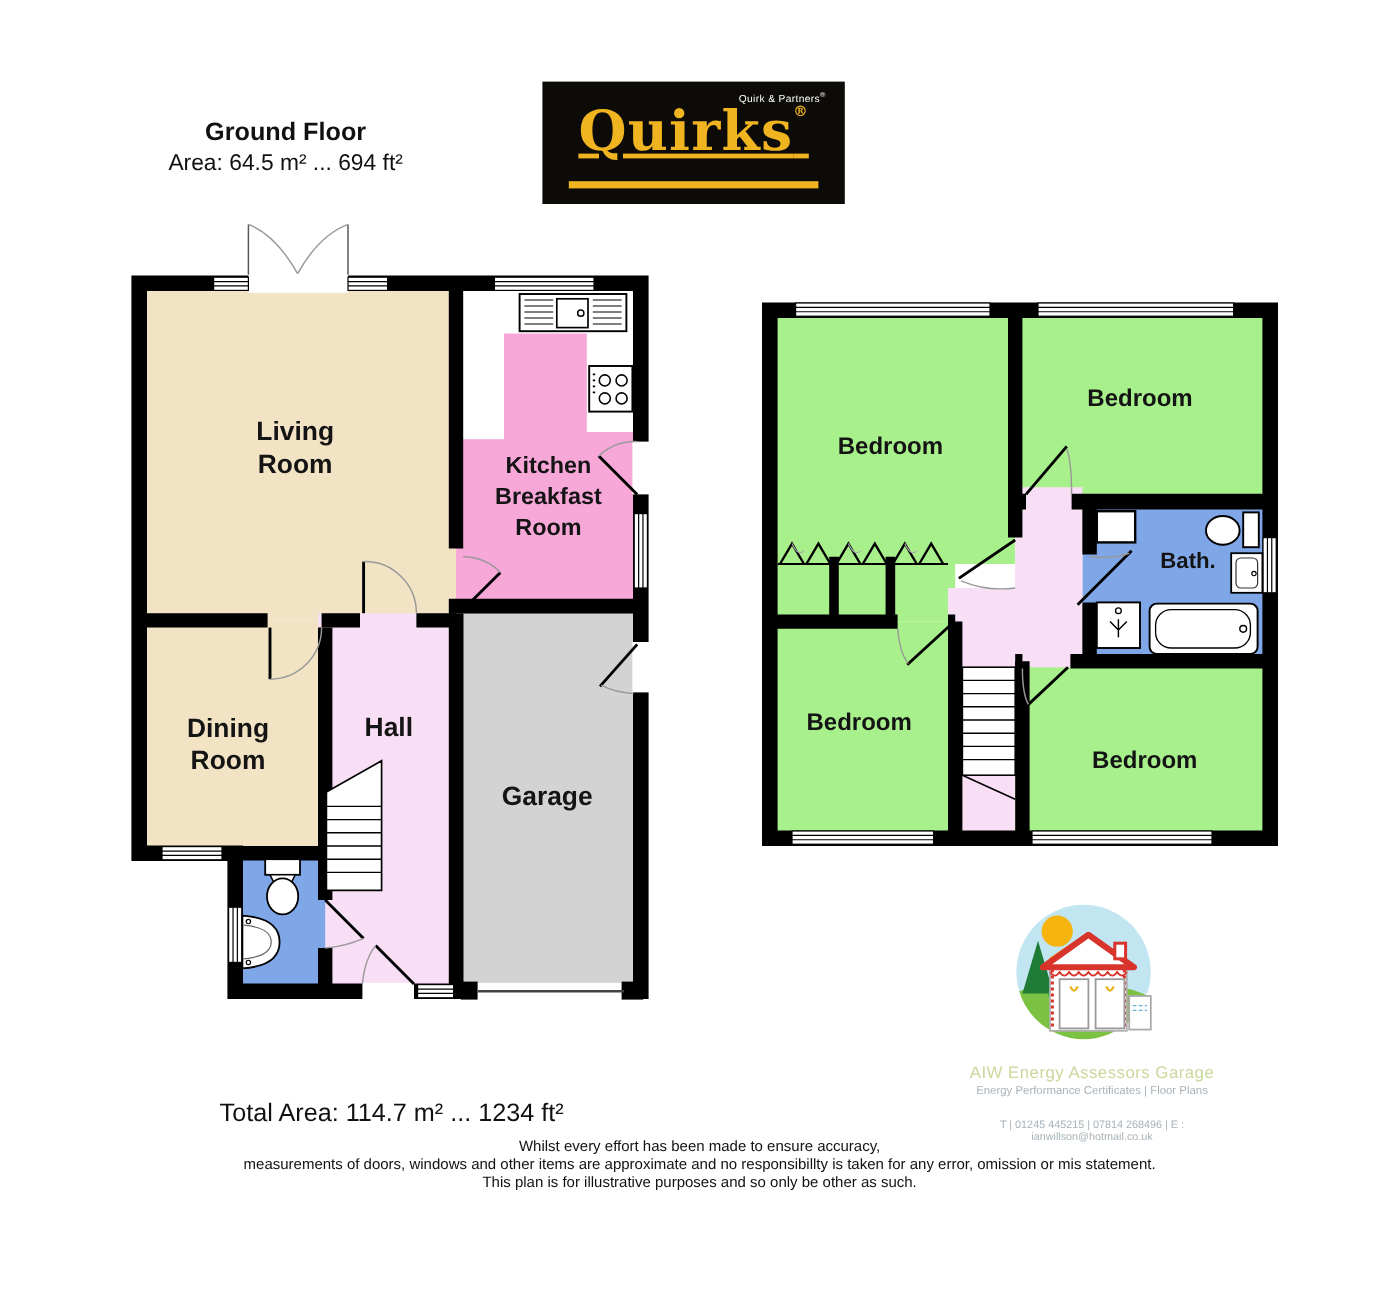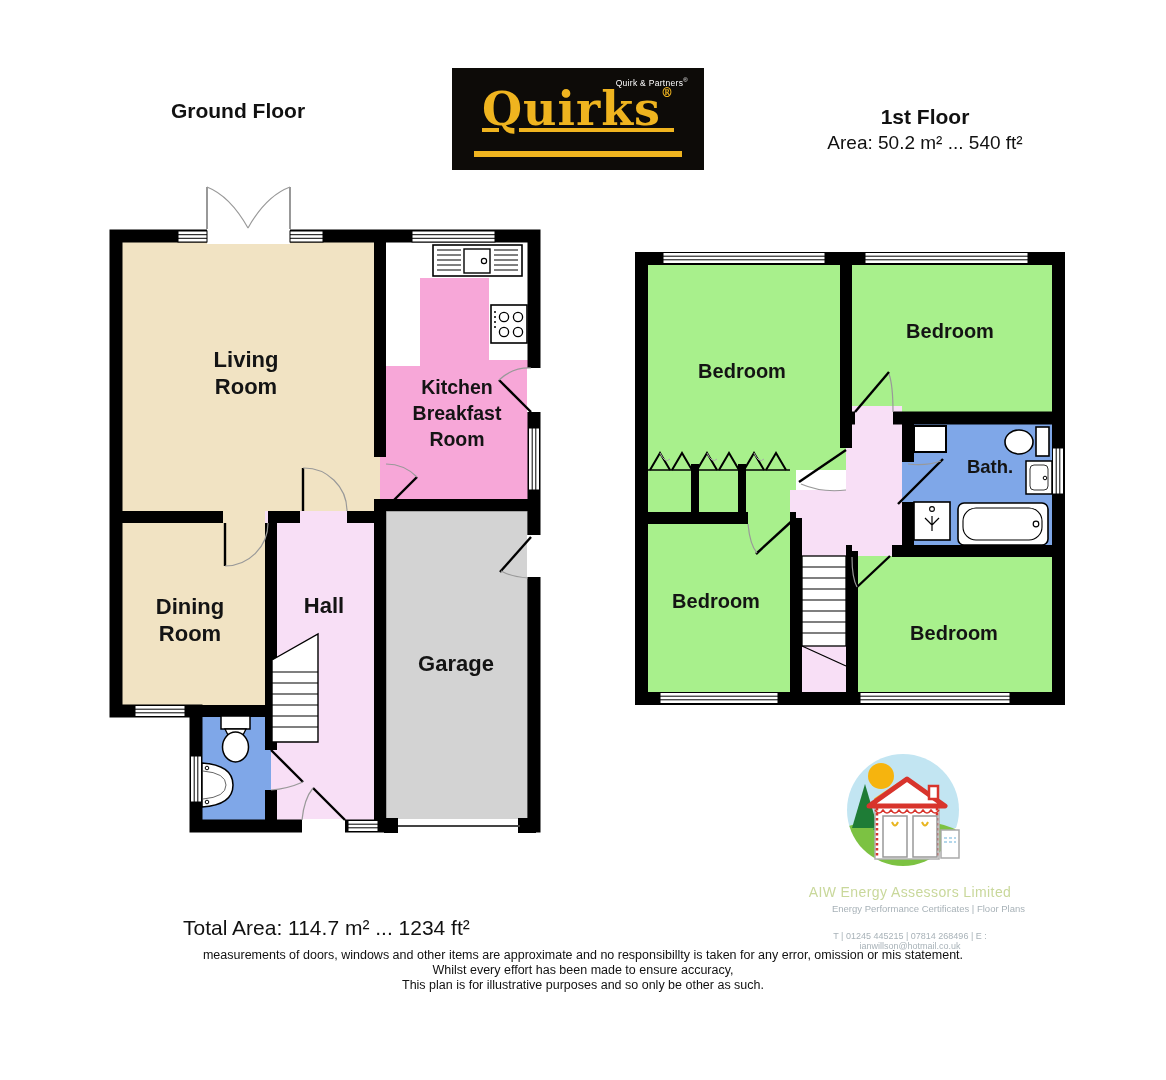--- a/index.html
+++ b/index.html
@@ -12,44 +12,41 @@
   .quirks{left:452px;top:68px;width:252px;height:102px;background:#0d0b08;}
   .quirks .partners{position:absolute;top:9px;right:16px;color:#fff;font-size:8.5px;letter-spacing:.3px;}
   .quirks .partners sup{font-size:6px;}
   .quirks .brand{position:absolute;top:14px;left:0;width:100%;text-align:center;
       font-family:"DejaVu Serif",serif;font-weight:bold;font-size:46px;color:#EFB41F;letter-spacing:1px;text-decoration:underline;}
   .quirks .brand sup{font-size:12px;vertical-align:28px;}
   .quirks .bar{position:absolute;left:22px;right:22px;bottom:13px;height:6px;background:#EFB41F;}
   svg text{font-family:"Liberation Sans",sans-serif;font-weight:bold;fill:#141414;}
   .aiw{left:795px;top:748px;width:230px;text-align:center;}
   .aiw .name{font-size:14px;color:#C9D89B;letter-spacing:.4px;margin-top:2px;}
-  .aiw .svc{font-size:9.5px;color:#A8B2B8;margin-top:3px;text-align:right;}
+  .aiw .svc{font-size:9.5px;color:#A8B2B8;margin-top:3px;}
   .aiw .ct{font-size:9px;color:#A8B2B8;margin-top:17px;}
   .total{left:183px;top:916px;width:800px;text-align:left;font-size:21px;}
   .disc{left:83px;top:948px;width:1000px;text-align:center;font-size:12.5px;line-height:15px;}
 </style>
 </head>
 <body>
 
 <div class="canvas">
 
   <div class="abs floor-title" style="left:38px;top:98px;">
     <div class="t">Ground Floor</div>
+    <div class="a">Area: 64.5 m² ... 694 ft²</div>
   </div>
 
   <div class="abs quirks">
     <div class="partners"><span>Quirk &amp; Partners</span><sup>®</sup></div>
     <div class="brand"><span>Quirks</span><sup>®</sup></div>
     <div class="bar"></div>
   </div>
 
-  <div class="abs floor-title" style="left:725px;top:104px;">
-    <div class="t">1st Floor</div>
-    <div class="a">Area: 50.2 m² ... 540 ft²</div>
-  </div>
 
   <svg class="abs" style="left:100px;top:160px;" width="450" height="690" viewBox="100 160 450 690">
 
     <g>
       <rect x="110" y="236" width="270" height="281" fill="#F1E3C3"></rect>
       <rect x="110" y="517" width="161" height="194" fill="#F1E3C3"></rect>
       <rect x="265" y="511" width="115" height="315" fill="#F8DFF6"></rect>
       <rect x="380" y="243" width="154" height="268" fill="#ffffff"></rect>
       <polygon points="420,278 489,278 489,360 534,360 534,505 380,505 380,366 420,366" fill="#F7A7D8"></polygon>
       <rect x="380" y="505" width="154" height="315" fill="#D3D3D3"></rect>
@@ -306,25 +303,25 @@
         <rect x="134" y="38" width="9" height="13" fill="#fff" stroke="#D8342C" stroke-width="2.5"></rect>
         <path d="M80,62 q4,6 8,0 q4,6 8,0 q4,6 8,0 q4,6 8,0 q4,6 8,0 q4,6 8,0 q4,6 8,0 q4,6 8,0" fill="none" stroke="#D8342C" stroke-width="1.5"></path>
         <path d="M82,60 V110 M142,60 V110" stroke="#D8342C" stroke-width="2.5" stroke-dasharray="2.5,2.5"></path>
         <rect x="88" y="68" width="24" height="41" fill="#fff" stroke="#999" stroke-width="1.5"></rect>
         <rect x="118" y="68" width="24" height="41" fill="#fff" stroke="#999" stroke-width="1.5"></rect>
         <path d="M97,74 q3,7 6,0 M127,74 q3,7 6,0" fill="none" stroke="#E8B520" stroke-width="2"></path>
         <rect x="146" y="82" width="18" height="28" fill="#fff" stroke="#aaa" stroke-width="1.5"></rect>
         <path d="M149,90 h12 M149,94 h12" stroke="#6ab0d8" stroke-width="1.2" stroke-dasharray="3,2"></path>
       </g>
     </svg>
-    <div class="name">AIW Energy Assessors Limited</div>
+    <div class="name">AIW Energy Assessors Garage</div>
     <div class="svc">Energy Performance Certificates | Floor Plans</div>
     <div class="ct">T | 01245 445215 | 07814 268496 | E : ianwillson@hotmail.co.uk</div>
   </div>
 
   <div class="abs total">Total Area: 114.7 m² ... 1234 ft²</div>
   <div class="abs disc">
+    <div>Whilst every effort has been made to ensure accuracy,</div>
     <div>measurements of doors, windows and other items are approximate and no responsibillty is taken for any error, omission or mis statement.</div>
-    <div>Whilst every effort has been made to ensure accuracy,</div>
     <div>This plan is for illustrative purposes and so only be other as such.</div>
   </div>
 
 </div>
 
 </body></html>

